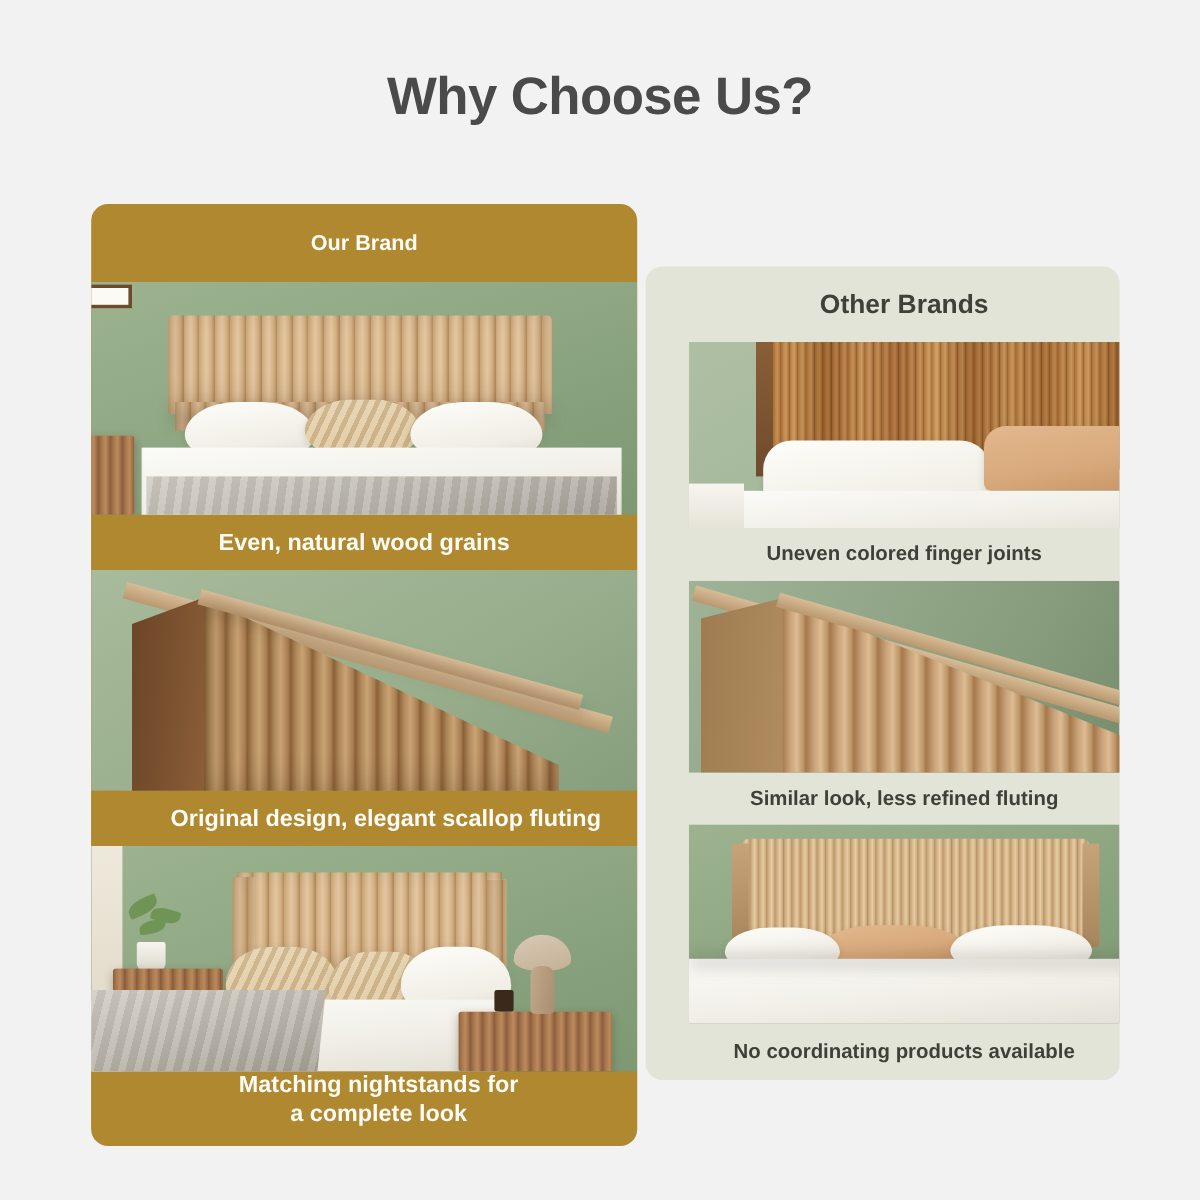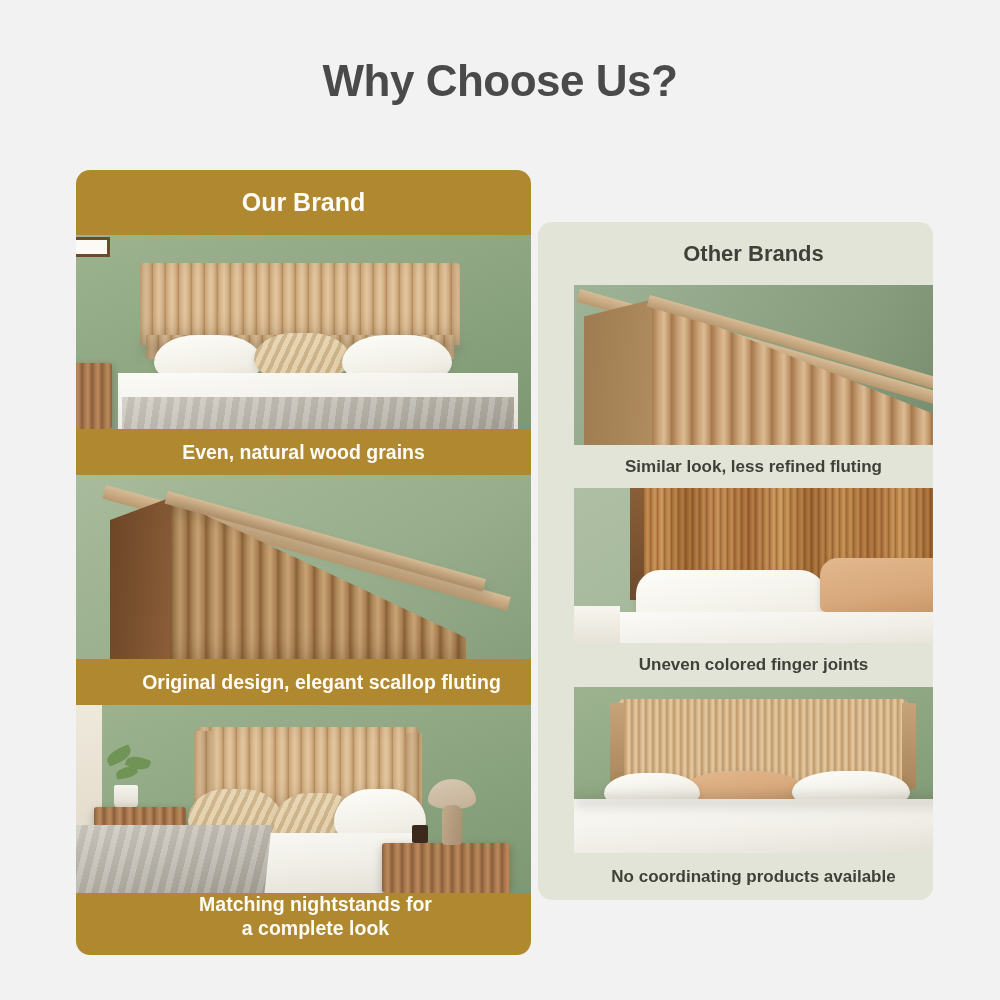--- a/index.html
+++ b/index.html
@@ -61,21 +61,21 @@
 
   .panel-header {
     width: 100%;
     text-align: center;
     font-weight: bold;
   }
 
   .panel-left .panel-header {
     height: 65px;
     line-height: 65px;
-    font-size: 25px;
+    font-size: 18px;
     color: #fdfcf7;
   }
 
   .panel-right .panel-header {
     height: 63px;
     line-height: 63px;
     font-size: 22px;
     color: #3f4038;
   }
 
@@ -327,51 +327,51 @@
         <span>Matching nightstands for</span>
         <span>a complete look</span>
       </div>
     </div>
   </div>
 
   <div class="panel panel-right">
 
     <div class="panel-header">Other Brands</div>
 
-    <div class="cell cell-2">
-      <div class="photo">
-        <div class="wall wall-sage-dk"></div>
-        <div class="edge-top-rail" style="left:6px; top:4px; width:400px; height:13px; transform:rotate(16deg); transform-origin:left top;"></div>
-        <div class="edge-dark-face" style="left:10px; top:14px; width:70px; height:146px; clip-path: polygon(0 12%, 100% 0, 100% 100%, 0 100%);
-                    background:linear-gradient(95deg,#9e7b50,#b08c60);"></div>
-        <div class="edge-uneven" style="left:78px; top:12px; width:300px; height:148px; clip-path: polygon(0 2%, 100% 84%, 100% 100%, 0 100%);"></div>
-        <div class="edge-top-rail" style="left:76px; top:10px; width:320px; height:12px; transform:rotate(16deg); transform-origin:left top;"></div>
-      </div>
-      <div class="caption">Similar look, less refined fluting</div>
-    </div>
-
     <div class="cell cell-1">
       <div class="photo">
         <div class="wall wall-sage-pale"></div>
         <div style="position:absolute; left:0; top:0; width:56px; height:100%;
                     background: repeating-linear-gradient(to right,
                       #8fa882 0px, #a6bd99 7px, #94ab87 14px, #82987５ 16px),
                       linear-gradient(#9fb694,#8ba37f);"></div>
         <div class="flutes-uneven" style="left:56px; top:-4px; width:340px; height:110px;"></div>
         <div style="position:absolute; left:56px; top:-4px; width:14px; height:116px;
                     background:linear-gradient(#8a5f38,#6f4b2c);"></div>
         <div class="pillow" style="left:62px; top:82px; width:190px; height:70px; border-radius:24px 26px 0 0;"></div>
         <div class="pillow pillow-tan" style="left:246px; top:70px; width:132px; height:54px; border-radius:18px 20px 6px 6px;"></div>
         <div class="bed-white" style="left:36px; top:124px; width:360px; height:36px;"></div>
         <div style="position:absolute; left:0px; top:118px; width:46px; height:42px;
                     background:linear-gradient(#f7f5ef,#e4e0d4);"></div>
       </div>
       <div class="caption">Uneven colored finger joints</div>
     </div>
 
+    <div class="cell cell-2">
+      <div class="photo">
+        <div class="wall wall-sage-dk"></div>
+        <div class="edge-top-rail" style="left:6px; top:4px; width:400px; height:13px; transform:rotate(16deg); transform-origin:left top;"></div>
+        <div class="edge-dark-face" style="left:10px; top:14px; width:70px; height:146px; clip-path: polygon(0 12%, 100% 0, 100% 100%, 0 100%);
+                    background:linear-gradient(95deg,#9e7b50,#b08c60);"></div>
+        <div class="edge-uneven" style="left:78px; top:12px; width:300px; height:148px; clip-path: polygon(0 2%, 100% 84%, 100% 100%, 0 100%);"></div>
+        <div class="edge-top-rail" style="left:76px; top:10px; width:320px; height:12px; transform:rotate(16deg); transform-origin:left top;"></div>
+      </div>
+      <div class="caption">Similar look, less refined fluting</div>
+    </div>
+
     <div class="cell cell-3">
       <div class="photo">
         <div class="wall wall-sage"></div>
         <div class="flutes-fine" style="left:44px; top:12px; width:290px; height:86px; border-radius:6px 6px 0 0;"></div>
         <div style="position:absolute; left:36px; top:16px; width:14px; height:86px;
                     background:linear-gradient(#c6a378,#a8855a);"></div>
         <div style="position:absolute; left:328px; top:16px; width:14px; height:86px;
                     background:linear-gradient(#c6a378,#a8855a);"></div>
         <div class="pillow pillow-tan" style="left:110px; top:84px; width:120px; height:32px;"></div>
         <div class="pillow" style="left:30px; top:86px; width:96px; height:34px;"></div>

